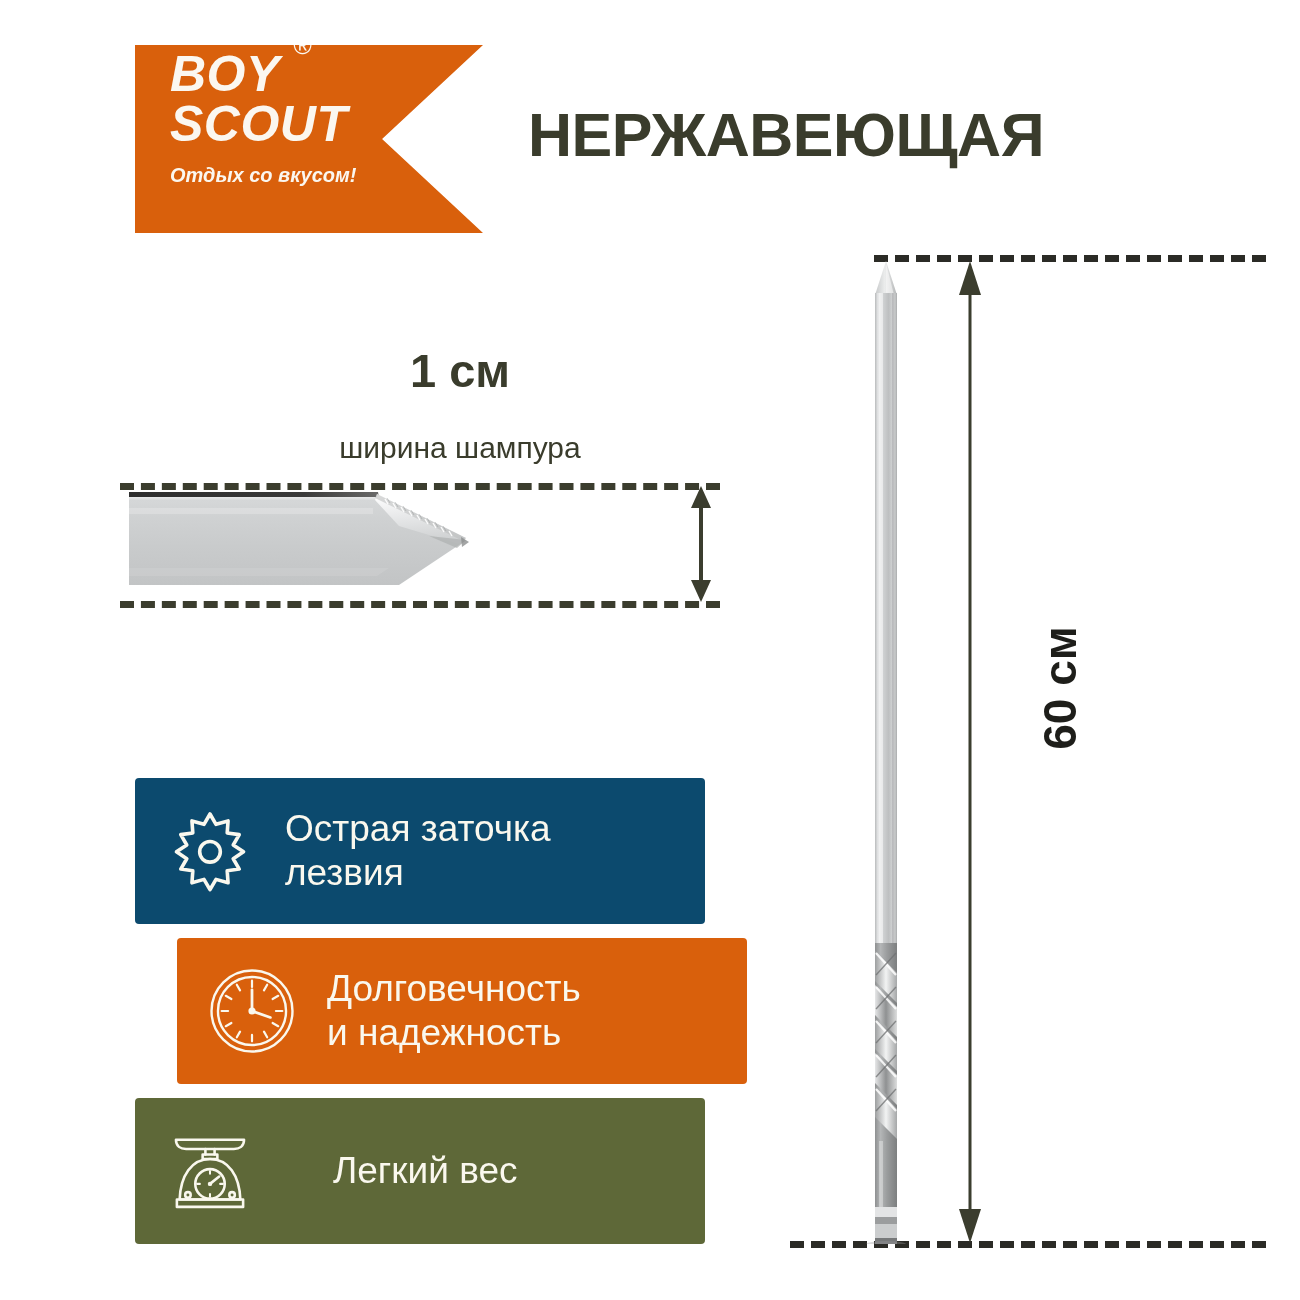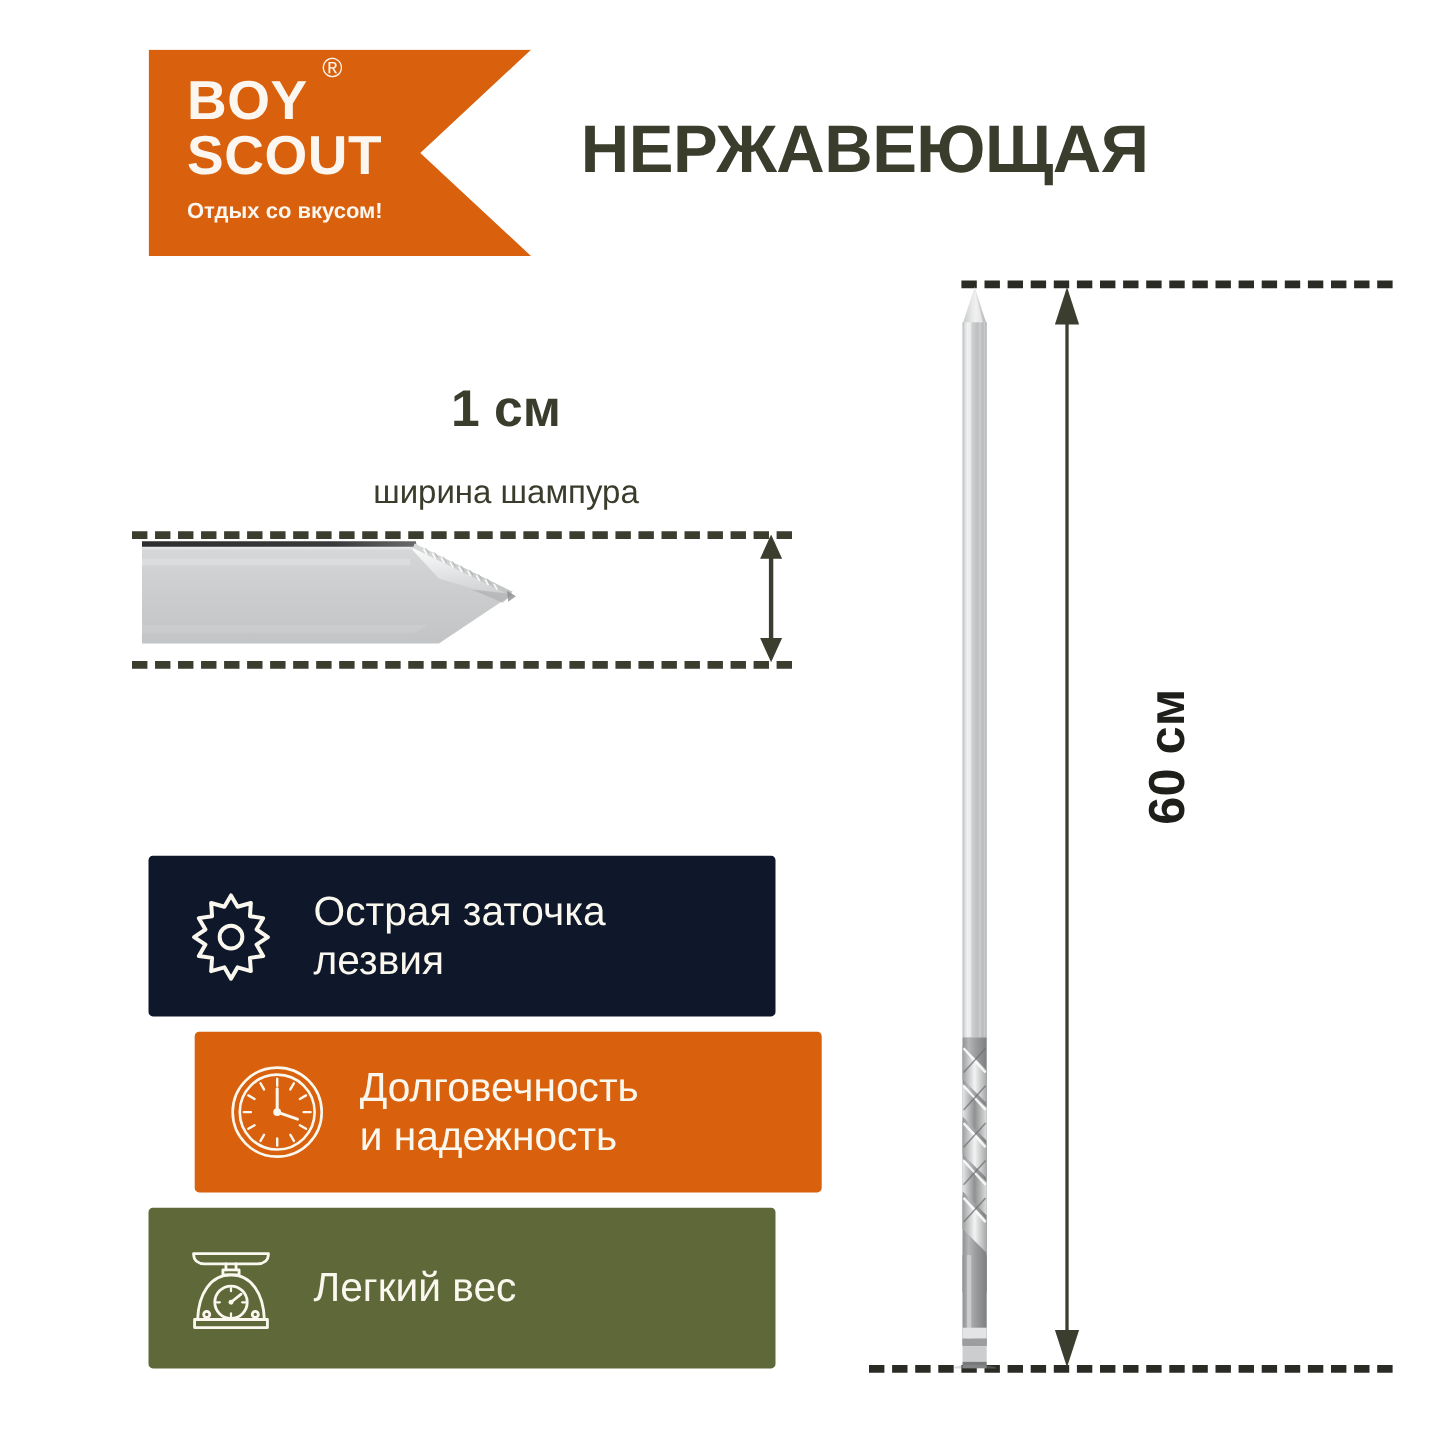--- a/index.html
+++ b/index.html
@@ -29,22 +29,23 @@
     background: #D9600C;
     -webkit-clip-path: polygon(0 0, 100% 0, 100% 0, 71% 50%, 100% 100%, 100% 100%, 0 100%);
     clip-path: polygon(0 0, 100% 0, 100% 0, 71% 50%, 100% 100%, 100% 100%, 0 100%);
   }
   .logo-inner {
     position: absolute;
     left: 0;
     top: 0;
     width: 300px;
     height: 176px;
-    padding: 21px 0 0 35px;
+    padding: 4px 0 0 35px;
     box-sizing: border-box;
+    font-style: italic;
   }
   .logo-word {
     color: #FBF7F0;
     font-weight: bold;
     font-size: 50px;
     line-height: 50px;
     letter-spacing: 0.5px;
     white-space: nowrap;
   }
   .logo-word-1 { position: relative; display: inline-block; }
@@ -318,21 +319,21 @@
 
     <svg class="blade-arrow" viewBox="0 0 24 116">
       <line x1="12" y1="12" x2="12" y2="104" stroke="#3B3D2E" stroke-width="4"></line>
       <polygon points="12,0 22,22 2,22" fill="#3B3D2E"></polygon>
       <polygon points="12,116 22,94 2,94" fill="#3B3D2E"></polygon>
     </svg>
   </div>
 
   <div class="badges">
 
-    <div class="badge" style="background:#0f172a;">
+    <div class="badge" style="background:#0c4a6e;">
       <div class="badge-icon">
         <svg width="86" height="86" viewBox="0 0 100 100" fill="none" stroke="#FAF8EE" stroke-width="4.2" stroke-linejoin="round" stroke-linecap="round">
           <path d="M50 7 L57 19 L71 15 L70 29 L84 31 L77 43 L89 51 L77 59 L84 71 L70 73 L71 87 L57 83 L50 95 L43 83 L29 87 L30 73 L16 71 L23 59 L11 51 L23 43 L16 31 L30 29 L29 15 L43 19 Z"></path>
           <circle cx="50" cy="51" r="12"></circle>
         </svg>
       </div>
       <div class="badge-label">
         <span>Острая заточка</span><br>
         <span>лезвия</span>
       </div>
@@ -361,21 +362,21 @@
           <line x1="50" y1="50" x2="70" y2="57" stroke-width="3"></line>
           <circle cx="50" cy="50" r="2.6" fill="#FAF8EE"></circle>
         </svg>
       </div>
       <div class="badge-label">
         <span>Долговечность</span><br>
         <span>и надежность</span>
       </div>
     </div>
 
-    <div class="badge" style="background:#5E6838;">
+    <div class="badge" style="background:#5E6838;gap:48px;">
       <div class="badge-icon">
         <svg width="92" height="92" viewBox="0 0 100 100" fill="none" stroke="#FAF8EE" stroke-width="2.8" stroke-linecap="round" stroke-linejoin="round">
           <path d="M13 16 H87 C87 23 82 26 76 26 H24 C18 26 13 23 13 16 Z"></path>
           <path d="M45 26 V32 M55 26 V32"></path>
           <path d="M42 32 H58 V37 H42 Z"></path>
           <path d="M50 37 C30 37 18 55 17 81 H83 C82 55 70 37 50 37 Z"></path>
           <rect x="14" y="81" width="72" height="8"></rect>
           <circle cx="50" cy="64" r="16"></circle>
           <circle cx="50" cy="64" r="2.4" fill="#FAF8EE" stroke="none"></circle>
           <line x1="50" y1="64" x2="60" y2="56"></line>

